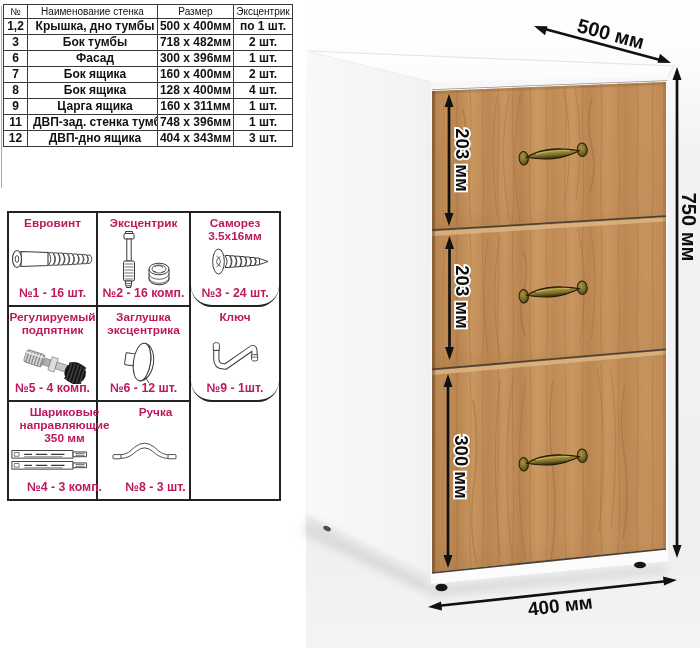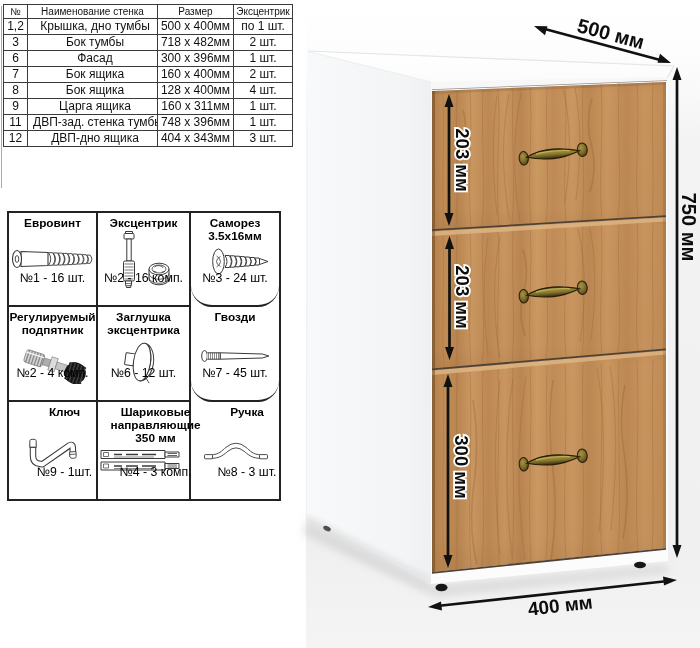--- a/index.html
+++ b/index.html
@@ -1,28 +1,28 @@
 <!DOCTYPE html>
 <html><head>
 <meta charset="utf-8">
 <style>
 html,body{margin:0;padding:0;}
 body{width:700px;height:648px;position:relative;background:#fff;font-family:"Liberation Sans",sans-serif;overflow:hidden;}
 #parts{position:absolute;left:3px;top:4px;border-collapse:collapse;table-layout:fixed;width:290px;}
 #parts td,#parts th{border:1px solid #3a3a3a;font-weight:normal;font-size:12px;line-height:13px;padding:0;white-space:nowrap;overflow:hidden;color:#111;}
 #parts th{font-size:10px;height:12px;}
-#parts td{height:15px;}
+#parts td{height:15px;font-weight:bold;}
 #parts .c{text-align:center;}
 #parts .l{text-align:center;padding-left:5px;}
 #grid{position:absolute;left:7px;top:211px;width:274px;height:290px;display:grid;grid-template-columns:89px 93px 88px;grid-template-rows:94px 95px 97px;border:2px solid #222;box-sizing:border-box;}
-#grid .cell{border-right:2px solid #222;border-bottom:2px solid #222;box-sizing:border-box;display:flex;flex-direction:column;align-items:center;position:relative;color:#000000;}
+#grid .cell{border-right:2px solid #222;border-bottom:2px solid #222;box-sizing:border-box;display:flex;flex-direction:column;align-items:center;position:relative;color:#be185d;}
 #grid .cell:nth-child(3n){border-right:none;border-radius:21px;}
 #grid .cell:nth-child(n+7){border-bottom:none;padding-left:24px;}
 #grid .t{font-weight:bold;font-size:11.8px;line-height:13.2px;text-align:center;margin-top:4px;}
-#grid .q{font-weight:normal;font-size:12.3px;position:absolute;bottom:20px;width:100%;text-align:center;}
+#grid .q{font-weight:bold;font-size:12.3px;position:absolute;bottom:5px;width:100%;text-align:center;}
 #grid .ic{position:absolute;left:0;top:0;width:100%;height:100%;}
 #photo{position:absolute;left:0;top:0;width:700px;height:648px;}
 </style>
 </head>
 <body>
 
 <div style="position:absolute;left:1px;top:6px;width:1px;height:182px;background:#a9a9a9;"></div>
 
 <table id="parts">
 <colgroup>
@@ -165,48 +165,36 @@
 <path d="M16.5 51 l0 13 M19.5 51 l0 13 M22.5 51 l0 13 M25.5 51 l0 13 M28.5 51 l0 13 M31.5 51 l0 13" stroke="#878787" stroke-width="1.3"></path>
 <path d="M14 54 l19 0" stroke="#efefef" stroke-width="1.5"></path>
 <rect x="33" y="54" width="7" height="7" fill="#aeaeae" stroke="#7a7a7a" stroke-width=".6"></rect>
 <rect x="40" y="50.5" width="6.5" height="14" fill="#dcdcdc" stroke="#7a7a7a" stroke-width=".6"></rect>
 <rect x="46.5" y="54" width="12" height="7" fill="#c6c6c6" stroke="#7a7a7a" stroke-width=".6"></rect>
 <circle cx="67" cy="59" r="10.8" fill="#161616"></circle>
 <path d="M58.5 52 q8.5 -3.5 17 0 M58.5 66 q8.5 3.5 17 0" stroke="#161616" stroke-width="3" fill="none"></path>
 <path d="M60.5 50.5 l0 17 M64 49.5 l0 19 M67.5 49.2 l0 19.6 M71 49.5 l0 19 M74.5 50.5 l0 17" stroke="#3f3f3f" stroke-width="1.5"></path>
 </g>
 </svg>
-      <div class="q">№2 - 4 комп.</div>
+      <div class="q">№5 - 4 комп.</div>
     </div>
 
 <div class="cell">
       <div class="t">Заглушка<br>эксцентрика</div>
       <svg class="ic" width="91" height="93" viewBox="0 0 91 93">
 <g fill="#fff" stroke="#3a3a3a" stroke-width="1" transform="rotate(8 44 55)">
 <rect x="27" y="48" width="13" height="12" rx="1"></rect>
 <path d="M44 36 a8.5 19 0 1 1 0 38 a11.5 19 0 0 0 0 -38 Z"></path>
 <ellipse cx="44" cy="55" rx="8.5" ry="19" fill="#fff"></ellipse>
 <path d="M50 70 l4 5" stroke-width=".8"></path>
 </g>
 </svg>
       <div class="q">№6 - 12 шт.</div>
     </div>
 
-<div class="cell">
-      <div class="t">Гвозди</div>
-      <svg class="ic" width="88" height="93" viewBox="0 0 88 93">
-<g fill="#fff" stroke="#3a3a3a" stroke-width="1">
-<ellipse cx="13.5" cy="49" rx="2.8" ry="5.5"></ellipse>
-<path d="M16.3 45.8 l13 0 0 6.4 -13 0" fill="#fff"></path>
-<path d="M17.5 45.8 l0 6.4 M19.5 45.8 l0 6.4 M21.5 45.8 l0 6.4 M23.5 45.8 l0 6.4 M25.5 45.8 l0 6.4 M27.5 45.8 l0 6.4" stroke-width=".6"></path>
-<path d="M29.3 45.8 l42 1.2 6.5 2 -6.5 2 -42 1.2 Z"></path>
-</g>
-</svg>
-      <div class="q">№7 - 45 шт.</div>
-    </div>
 
 <div class="cell">
       <div class="t">Ключ</div>
       <svg class="ic" width="87" height="97" viewBox="0 0 87 97">
 <g fill="none" stroke="#3a3a3a" stroke-width="6.5" stroke-linejoin="round">
 <path d="M24 41 L24 54 Q24 61.5 31.5 62 L33.5 62.2 L60.5 43.5 Q63.6 41.8 63.8 45.5 L63.8 53.5"></path>
 </g>
 <g fill="none" stroke="#fff" stroke-width="4.4" stroke-linejoin="round">
 <path d="M24 40.5 L24 54 Q24 61.5 31.5 62 L33.5 62.2 L60.5 43.2 Q63.6 41.6 63.8 45.5 L63.8 54"></path>
 </g>

